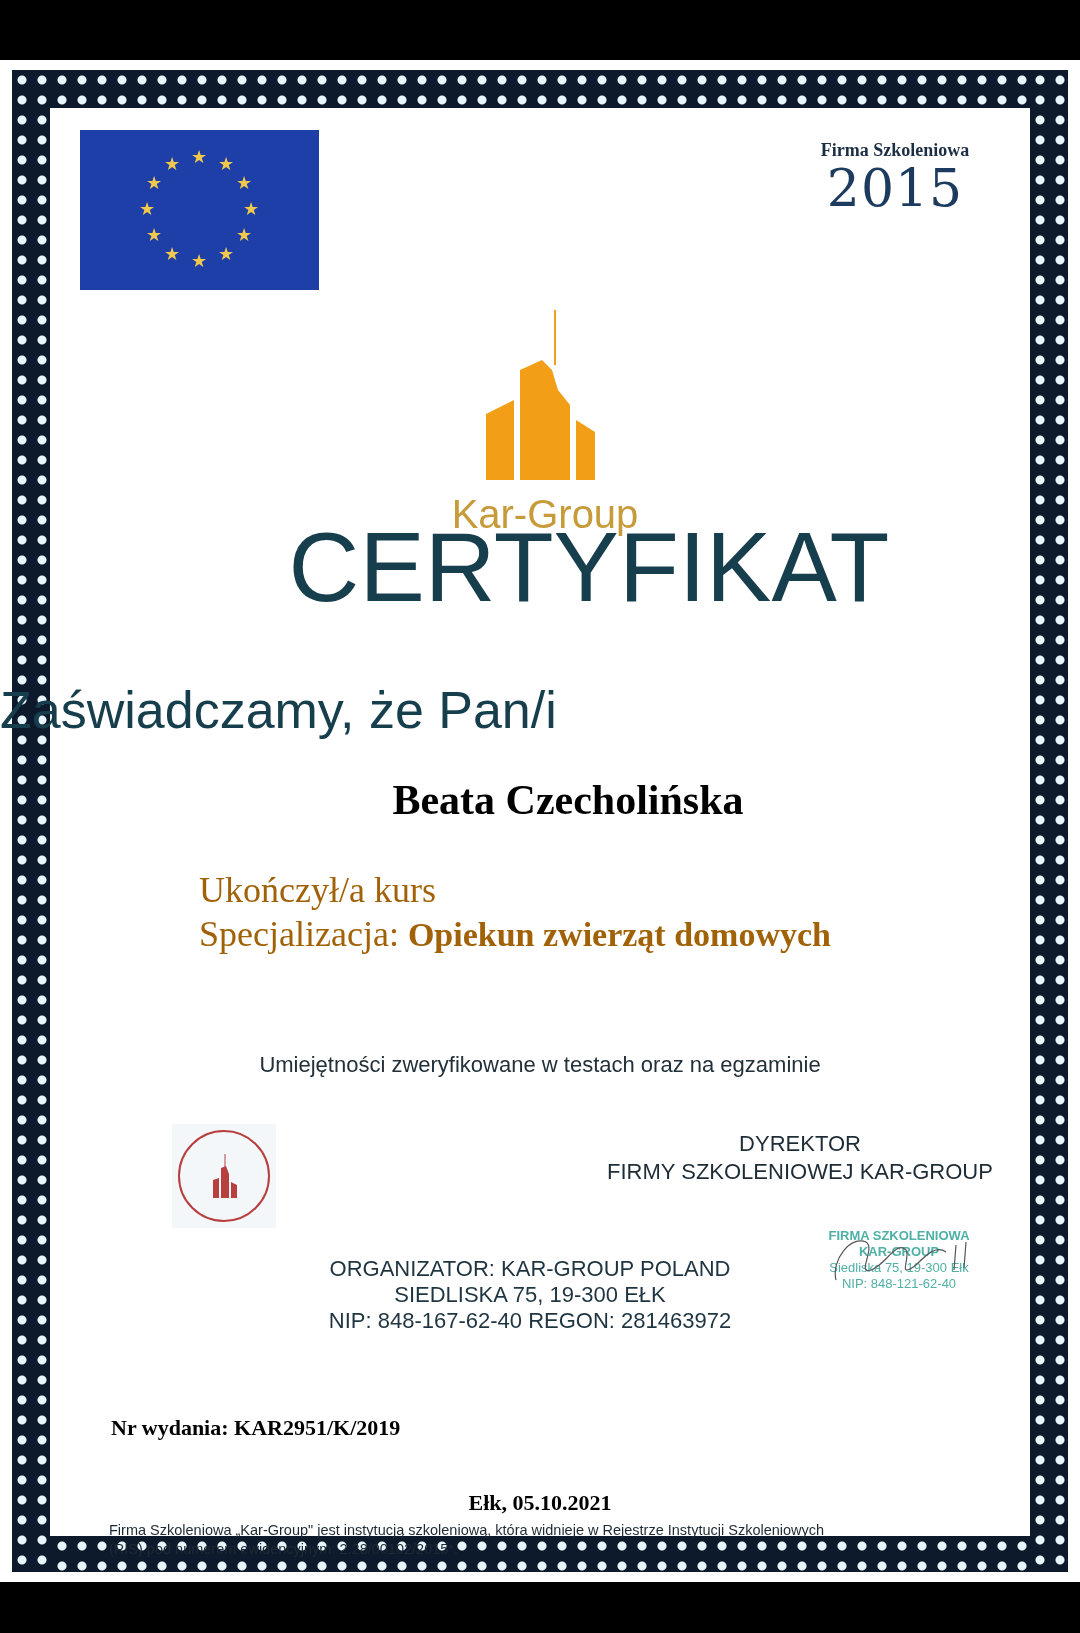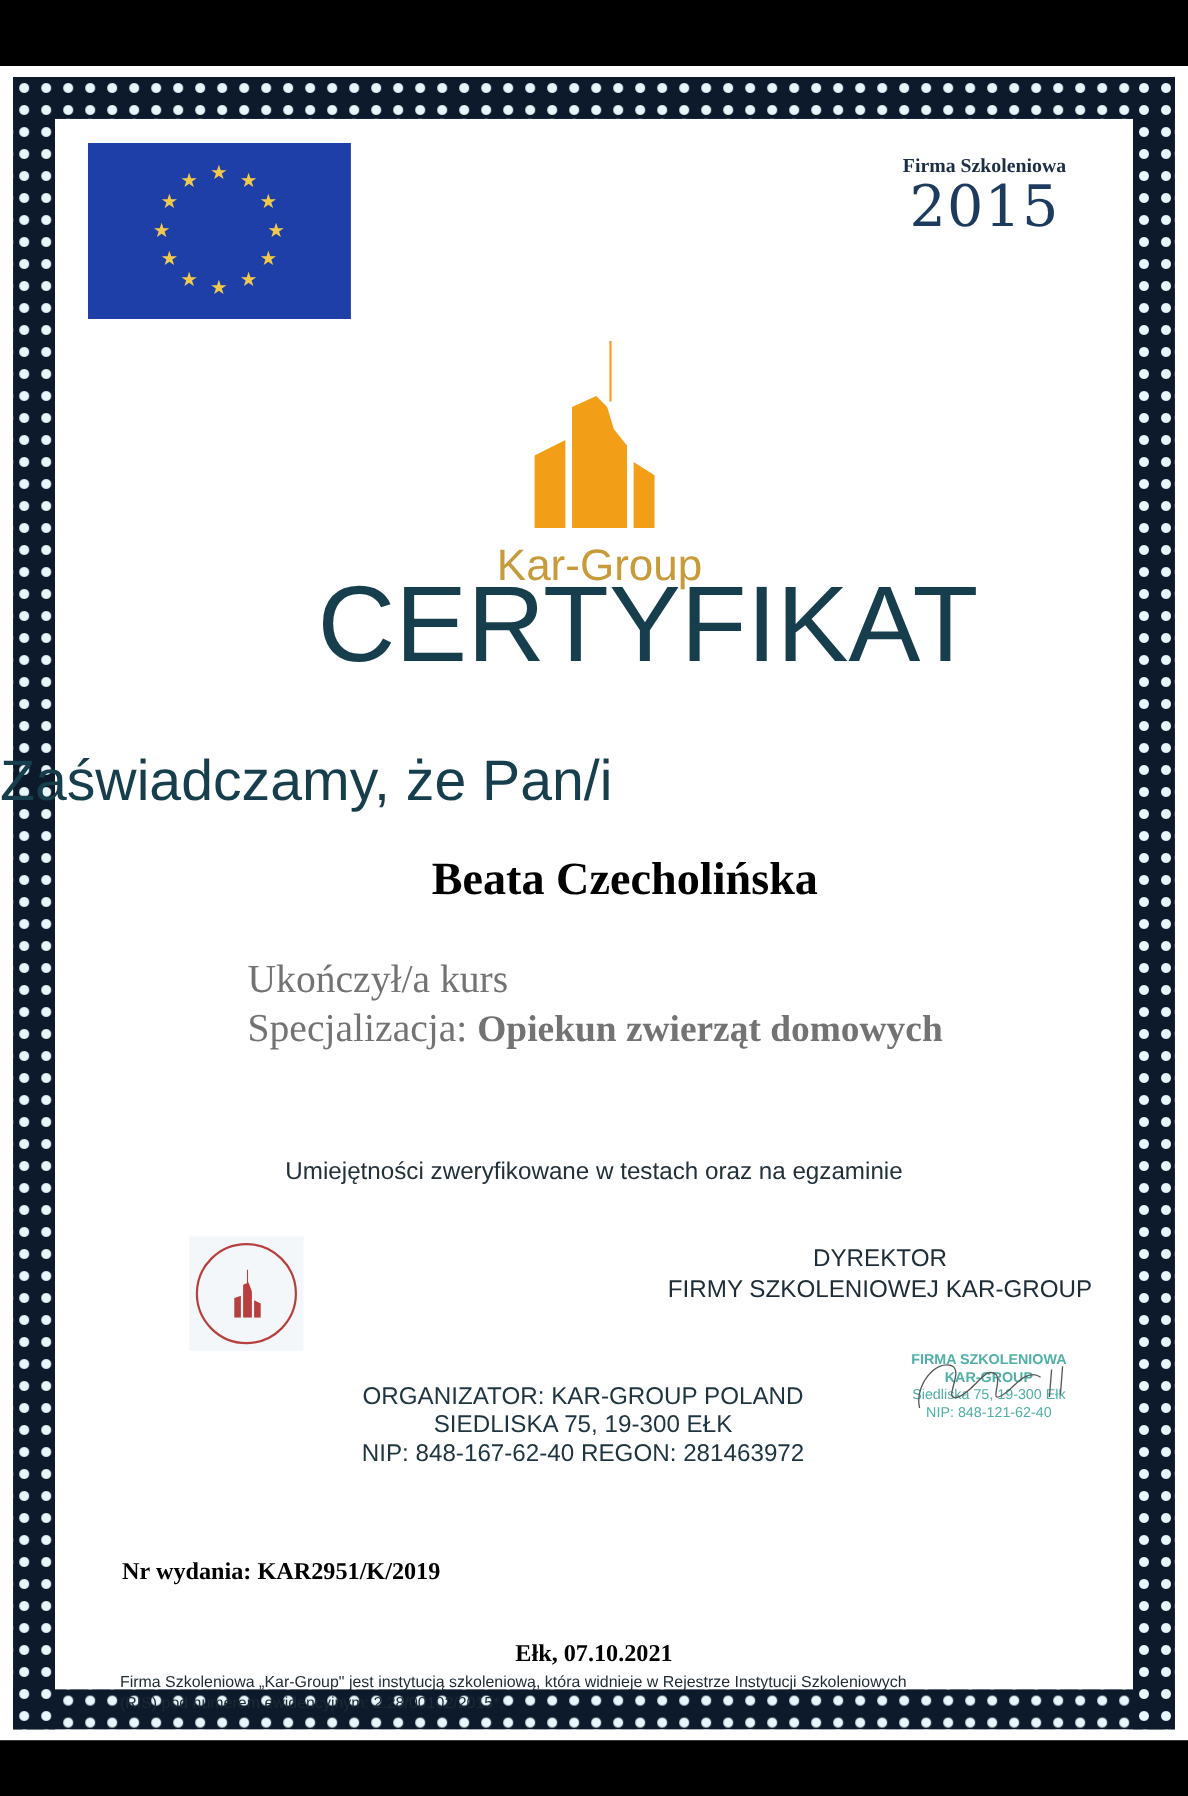--- a/index.html
+++ b/index.html
@@ -20,21 +20,21 @@
   .firm-year{position:absolute;left:790px;top:80px;width:210px;text-align:center;color:#1b2e45;}
   .firm-year .label{font-family:"Liberation Serif",serif;font-weight:bold;font-size:18px;}
   .firm-year .year{font-family:"DejaVu Serif",serif;font-size:52px;color:#1d3b5e;line-height:50px;margin-top:2px;letter-spacing:1px;}
 
   .logo{position:absolute;left:430px;top:250px;width:230px;height:230px;}
   .logo-text{position:absolute;left:0;top:182px;width:230px;text-align:center;color:#c79a3a;font-size:40px;}
 
   .title{position:absolute;left:17px;top:452px;width:1080px;text-align:center;color:#163e4c;font-size:98px;line-height:110px;padding-left:32px;}
   .subtitle{position:absolute;left:0;top:620px;width:1080px;text-align:left;color:#163e4c;font-size:52px;line-height:60px;}
   .name{position:absolute;left:0;top:716px;width:1048px;text-align:center;color:#000;font-family:"Liberation Serif",serif;font-weight:bold;font-size:42px;margin-left:44px;}
-  .course{position:absolute;left:199px;top:808px;color:#737373;font-family:"Liberation Serif",serif;font-size:36px;line-height:44px;margin-left:26px;}
+  .course{position:absolute;left:199px;top:808px;color:#a16207;font-family:"Liberation Serif",serif;font-size:36px;line-height:44px;}
   .course b{font-weight:bold;font-size:34px;font-family:Liberation Serif, serif;}
   .skills{position:absolute;left:0;top:992px;width:1080px;text-align:center;color:#22303a;font-size:22px;}
 
   .stamp-left{position:absolute;left:172px;top:1064px;width:104px;height:104px;background:#f4f7fa;}
   .stamp-left .ring{position:absolute;left:6px;top:6px;width:88px;height:88px;border:2px solid #b7403f;border-radius:50%;}
   .stamp-left .tower{position:absolute;left:38px;top:30px;width:30px;height:44px;}
 
   .director{position:absolute;left:580px;top:1070px;width:440px;text-align:center;color:#1d2c36;font-size:22px;line-height:28px;}
   .stamp-right{position:absolute;left:814px;top:1168px;width:170px;text-align:center;color:#4fb0a6;font-size:13px;line-height:16px;}
   .stamp-right .t1{font-weight:bold;}
@@ -123,19 +123,19 @@
     <path d="M10,50 C5,30 25,5 40,12 C50,18 30,45 45,40 C60,35 70,10 80,20 C85,28 70,50 90,35 C100,25 110,15 120,22 M130,15 L128,40 M140,12 L138,38" fill="none" stroke="#555" stroke-width="1.2"></path>
   </svg>
 
   <div class="organizer">
     <div>ORGANIZATOR: KAR-GROUP POLAND</div>
     <div>SIEDLISKA 75, 19-300 EŁK</div>
     <div>NIP: 848-167-62-40 REGON: 281463972</div>
   </div>
 
   <div class="issue">Nr wydania: KAR2951/K/2019</div>
-  <div class="place-date">Ełk, 07.10.2021</div>
+  <div class="place-date">Ełk, 05.10.2021</div>
 
   <div class="footnote">
     <div>Firma Szkoleniowa „Kar-Group" jest instytucją szkoleniową, która widnieje w Rejestrze Instytucji Szkoleniowych</div>
     <div>(RIS) pod numerem ewidencyjnym: 2.28/00102/2015*.</div>
   </div>
 </div>
 
 </body></html>

